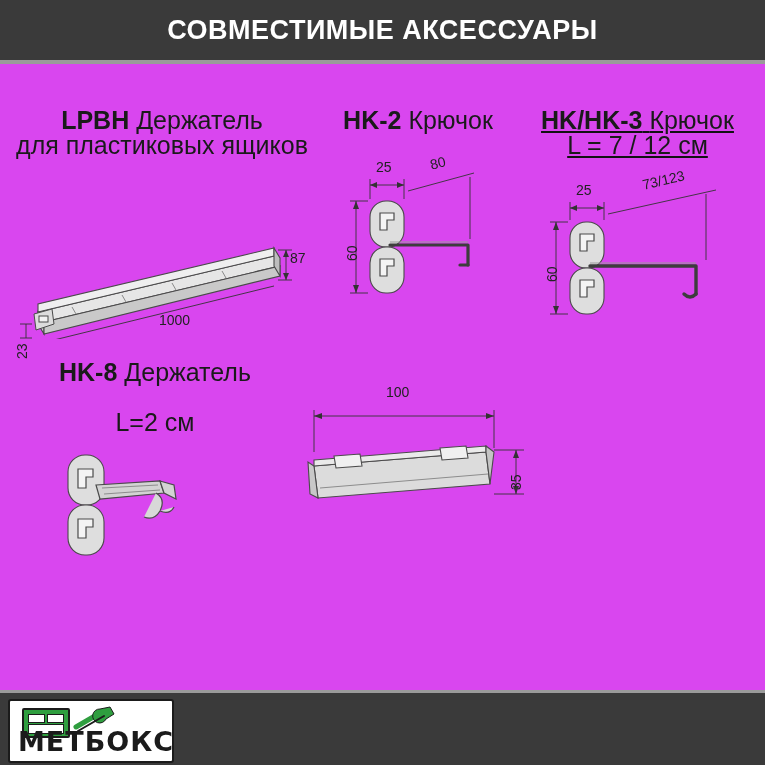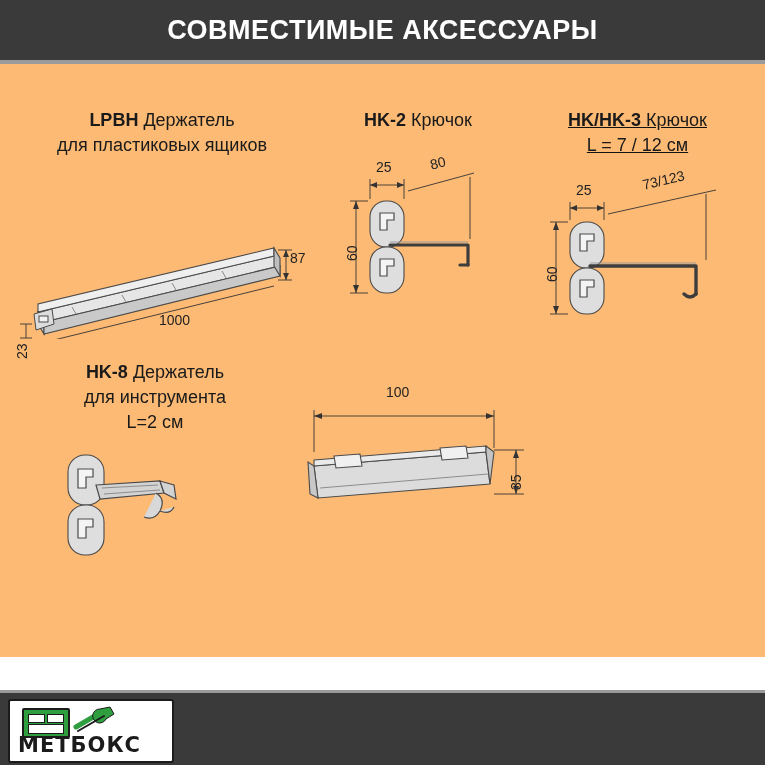--- a/index.html
+++ b/index.html
@@ -10,23 +10,23 @@
     width: 765px;
     height: 765px;
     background: #ffffff;
     font-family: "Liberation Sans", sans-serif;
     color: #111111;
     overflow: hidden;
     position: relative;
   }
   .page {
     width: 765px;
-    height: 657px;
+    height: 765px;
     position: relative;
-    background: #fdba74;
+    background: #d946ef;
   }
 
   
   .header {
     position: absolute;
     left: 0;
     top: 0;
     width: 765px;
     height: 60px;
     background: #3a3a3a;
@@ -57,21 +57,21 @@
     left: 0;
     top: 80px;
     width: 765px;
     height: 600px;
   }
   .cell {
     position: absolute;
   }
   .cell-title {
     text-align: center;
-    font-size: 18px;
+    font-size: 25px;
     line-height: 25px;
     color: #1a1a1a;
   }
   .cell-title .code {
     font-weight: bold;
   }
   .cell-fig {
     position: relative;
     margin-top: 6px;
   }
@@ -156,21 +156,22 @@
     left: 60px;
     top: 4px;
     width: 52px;
     height: 30px;
   }
   .logo-text {
     position: absolute;
     left: 8px;
     bottom: 4px;
     width: 148px;
-    font-size: 21px;
+    text-align: center;
+    font-size: 27px;
     font-weight: bold;
     letter-spacing: 1px;
     color: #1b1b1b;
     font-family: "DejaVu Sans", sans-serif;
   }
 </style>
 </head>
 <body>
 
 <div class="page">
@@ -341,21 +342,21 @@
         <div class="dim-label" style="left:56px; top:18px;">25</div>
         <div class="dim-label" style="left:122px; top:8px; transform:rotate(-13deg);">73/123</div>
         <div class="dim-label rot90" style="left:24px; top:118px;">60</div>
       </div>
     </div>
 
     <div class="cell" id="cell-hk4">
       <div class="cell-title">
         <span class="code">HK-8</span>
         <span>Держатель</span><br>
-        <span>для инструмента</span><br>
+        <br>
         <span>L=2 см</span>
       </div>
       <div class="cell-fig" style="height:170px">
         <svg width="290" height="170" viewBox="0 0 290 170">
           <g stroke="#4a4a4a" stroke-width="1.1" fill="#dedede">
             <rect x="58" y="14" width="36" height="50" rx="17"></rect>
             <rect x="58" y="64" width="36" height="50" rx="17"></rect>
           </g>
           <g stroke="#4a4a4a" stroke-width="1.2" fill="#f4f4f4">
             <path d="M68 28 h15 v8 h-7 v11 h-8 z"></path>

